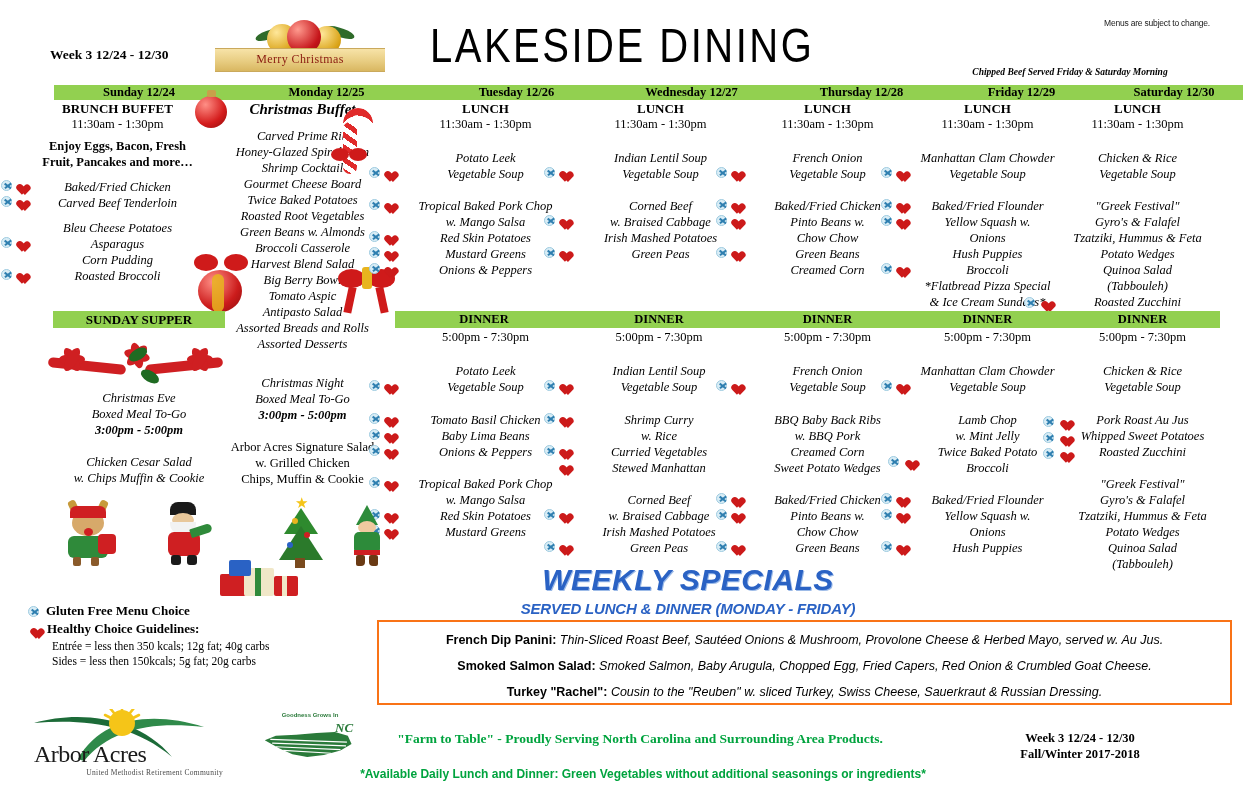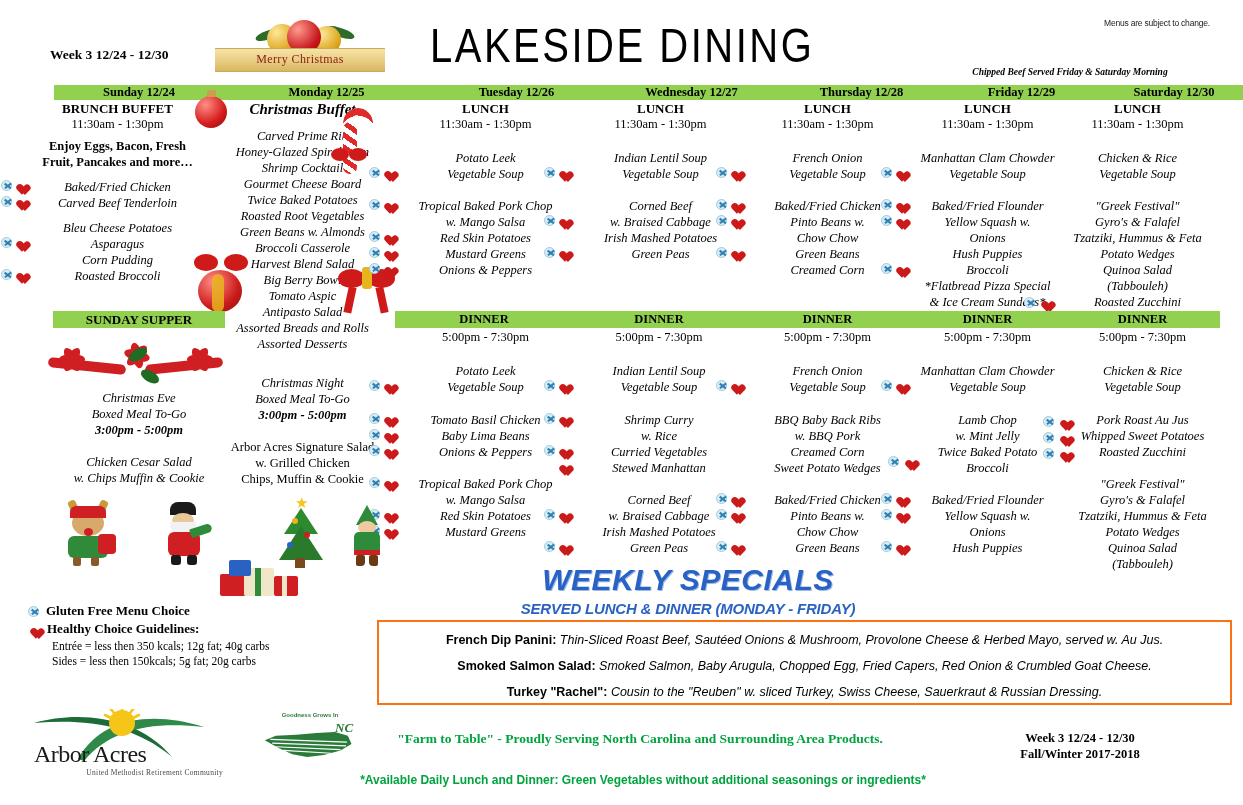--- a/index.html
+++ b/index.html
@@ -178,21 +178,21 @@
 
   
   .farm {
     left: 375px; top: 731px; width: 530px; text-align: center;
     font-family: "Liberation Serif", serif;
     font-size: 13.5px; font-weight: bold; color: #00a33e;
   }
   .avail {
     left: 343px; top: 767px; width: 600px; text-align: center;
     font-family: "Liberation Sans", sans-serif;
-    font-size: 12px; font-weight: bold; color: #00a33e; margin-top: 6px;
+    font-size: 12px; font-weight: bold; color: #00a33e;
   }
   .footweek {
     left: 955px; top: 730px; width: 250px; text-align: center;
     font-family: "Liberation Serif", serif;
     font-size: 12.5px; font-weight: bold; color: #000; line-height: 16px;
   }
 
   
   .aa-logo { left: 22px; top: 705px; width: 200px; height: 72px; }
   .aa-swoosh {

